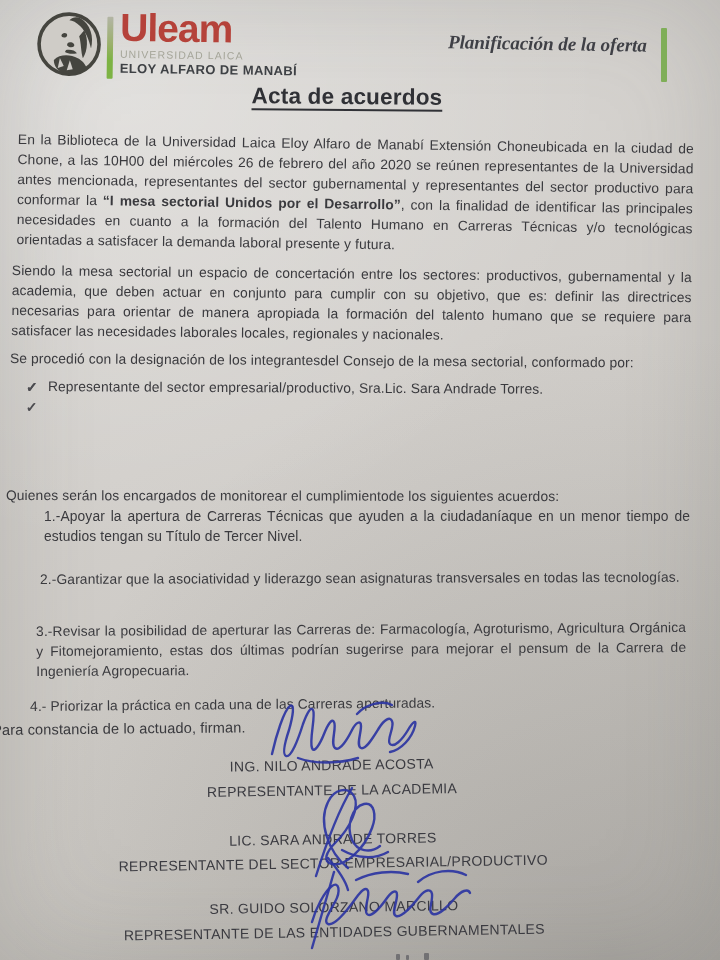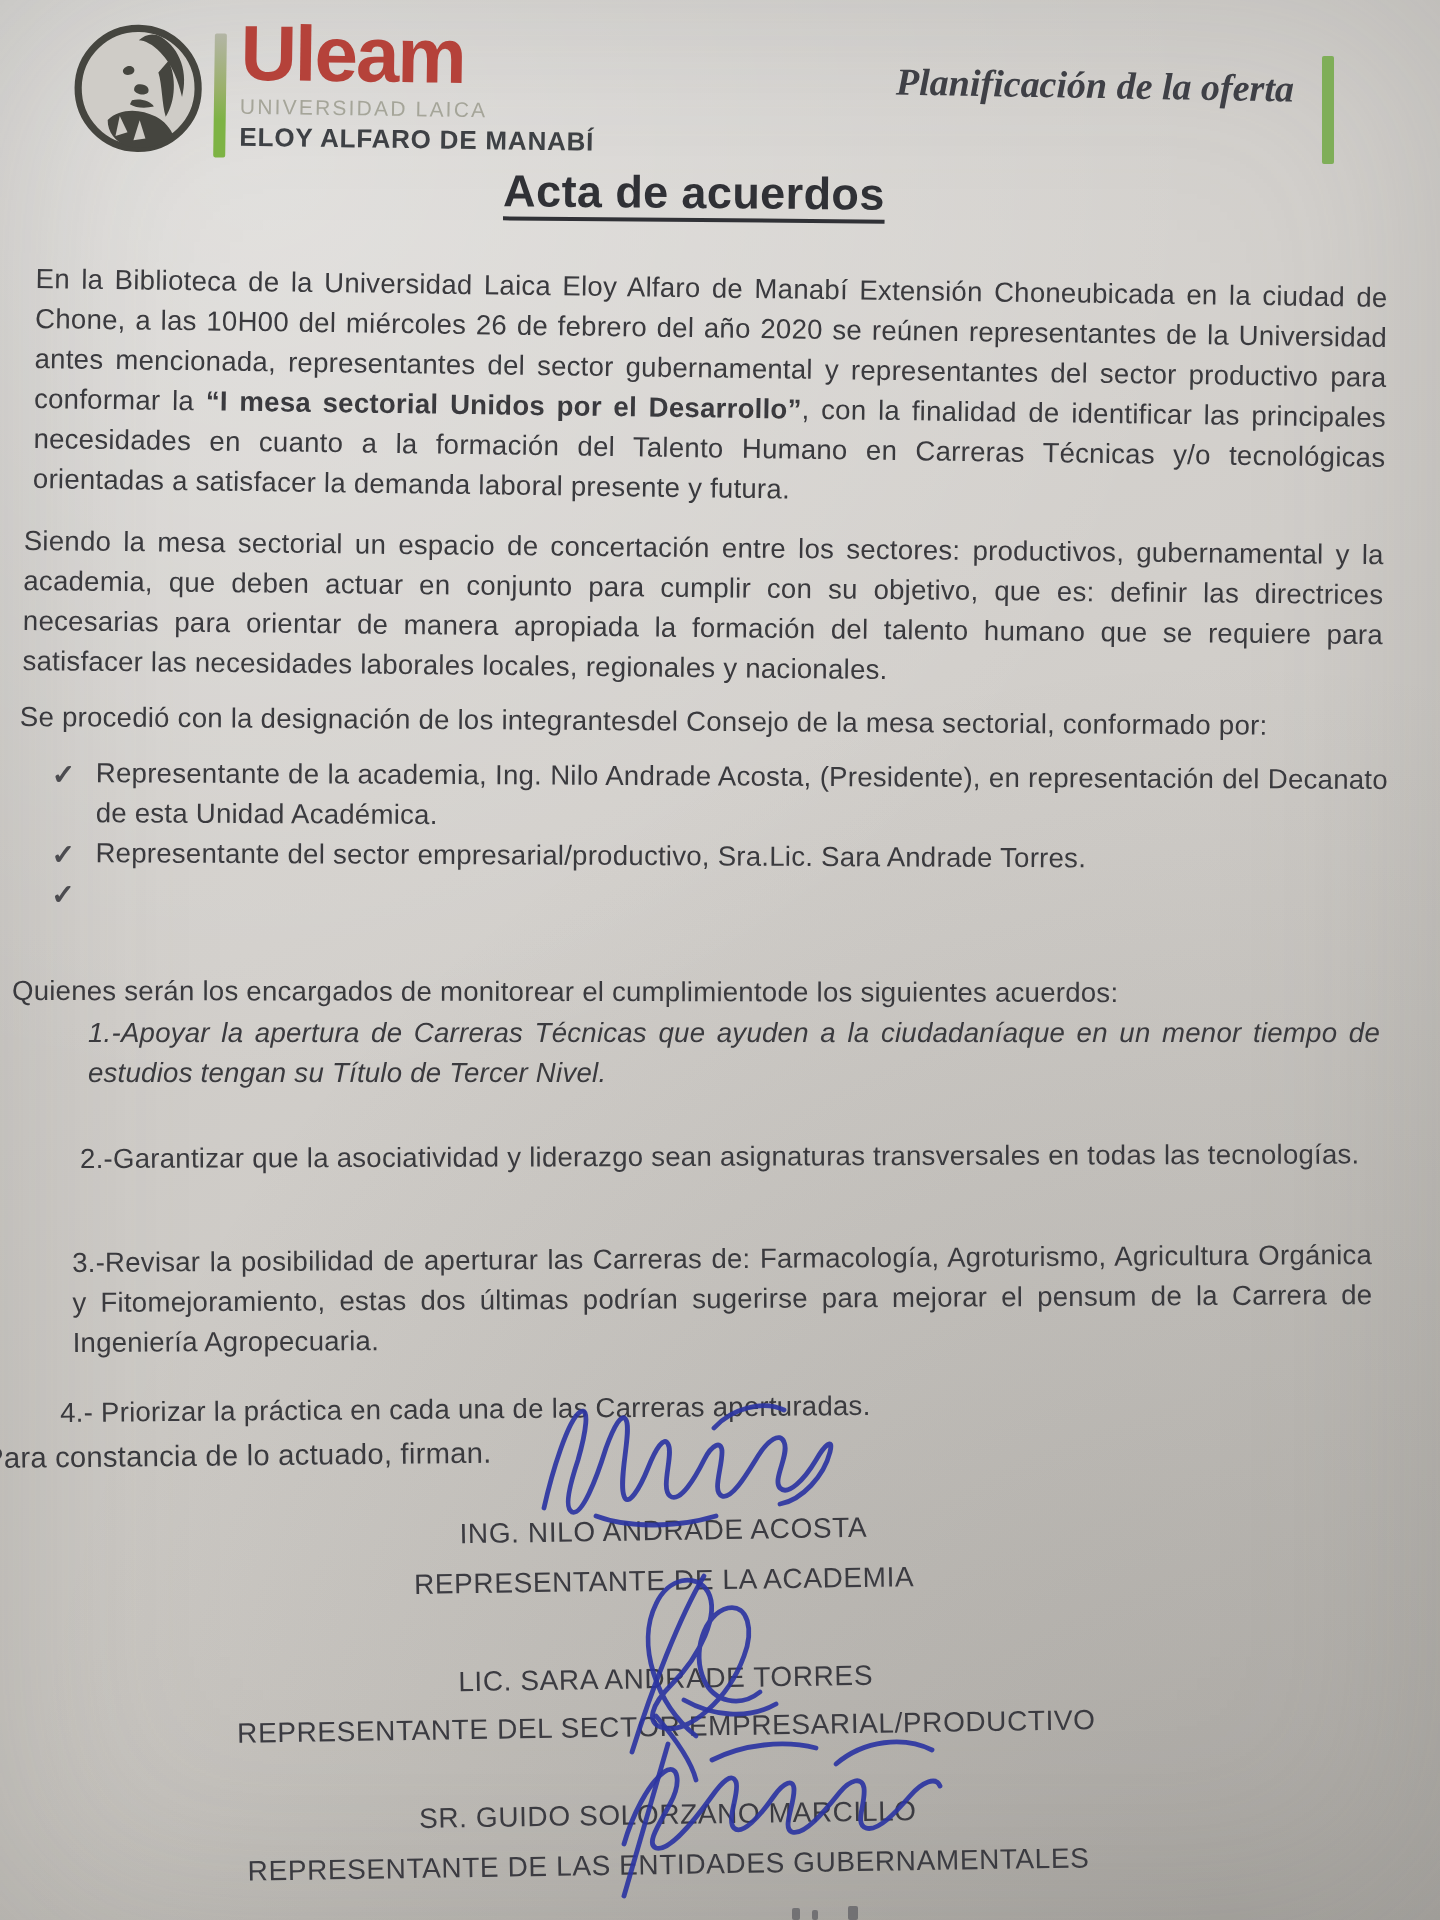--- a/index.html
+++ b/index.html
@@ -84,34 +84,33 @@
     <span>En la Biblioteca de la Universidad Laica Eloy Alfaro de Manabí Extensión Choneubicada en la ciudad de Chone, a las 10H00 del miércoles 26 de febrero del año 2020 se reúnen representantes de la Universidad antes mencionada, representantes del sector gubernamental y representantes del sector productivo para conformar la </span><span class="b">“I mesa sectorial Unidos por el Desarrollo”</span><span>, con la finalidad de identificar las principales necesidades en cuanto a la formación del Talento Humano en Carreras Técnicas y/o tecnológicas orientadas a satisfacer la demanda laboral presente y futura.</span>
   </div>
 
   <div class="para" style="top:261px;left:12px;right:28px;transform:rotate(.6deg);">Siendo la mesa sectorial un espacio de concertación entre los sectores: productivos, gubernamental y la academia, que deben actuar en conjunto para cumplir con su objetivo, que es: definir las directrices necesarias para orientar de manera apropiada la formación del talento humano que se requiere para satisfacer las necesidades laborales locales, regionales y nacionales.</div>
 
   <div class="para" style="top:349px;left:10px;right:24px;transform:rotate(.4deg);">Se procedió con la designación de los integrantesdel Consejo de la mesa sectorial, conformado por:</div>
 
   <div class="para" style="top:377px;left:26px;right:26px;transform:rotate(.3deg);">
     <div class="check-item">
       <span class="check">✓</span>
-      <span>Representante de la academia, Ing. Nilo Andrade Acosta, (Presidente), en representación del Decanato de esta Unidad Académica.</span>
     </div>
     <div class="check-item">
       <span class="check">✓</span>
       <span>Representante del sector empresarial/productivo, Sra.Lic. Sara Andrade Torres.</span>
     </div>
     <div class="check-item">
       <span class="check">✓</span>
     </div>
   </div>
 
   <div class="para" style="top:486px;left:6px;right:30px;transform:rotate(.1deg);">Quienes serán los encargados de monitorear el cumplimientode los siguientes acuerdos:</div>
 
-  <div class="para" style="top:507px;left:44px;right:30px;font-style:italic;">1.-Apoyar la apertura de Carreras Técnicas que ayuden a la ciudadaníaque en un menor tiempo de estudios tengan su Título de Tercer Nivel.</div>
+  <div class="para" style="top:507px;left:44px;right:30px;">1.-Apoyar la apertura de Carreras Técnicas que ayuden a la ciudadaníaque en un menor tiempo de estudios tengan su Título de Tercer Nivel.</div>
   <div class="para" style="top:570px;left:40px;right:32px;transform:rotate(-.2deg);">2.-Garantizar que la asociatividad y liderazgo sean asignaturas transversales en todas las tecnologías.</div>
   <div class="para" style="top:622px;left:36px;right:34px;transform:rotate(-.35deg);">3.-Revisar la posibilidad de aperturar las Carreras de: Farmacología, Agroturismo, Agricultura Orgánica y Fitomejoramiento, estas dos últimas podrían sugerirse para mejorar el pensum de la Carrera de Ingeniería Agropecuaria.</div>
   <div class="para" style="top:697px;left:30px;right:40px;transform:rotate(-.5deg);">4.- Priorizar la práctica en cada una de las Carreras aperturadas.</div>
 
   <div class="para" style="top:720px;left:-8px;right:380px;text-align:left;transform:rotate(-.6deg);font-size:14.6px;">Para constancia de lo actuado, firman.</div>
 
   <div class="sig-block">
     <div class="sig-line" style="top:757px;">ING. NILO ANDRADE ACOSTA</div>
     <div class="sig-line" style="top:782px;">REPRESENTANTE DE LA ACADEMIA</div>
 

